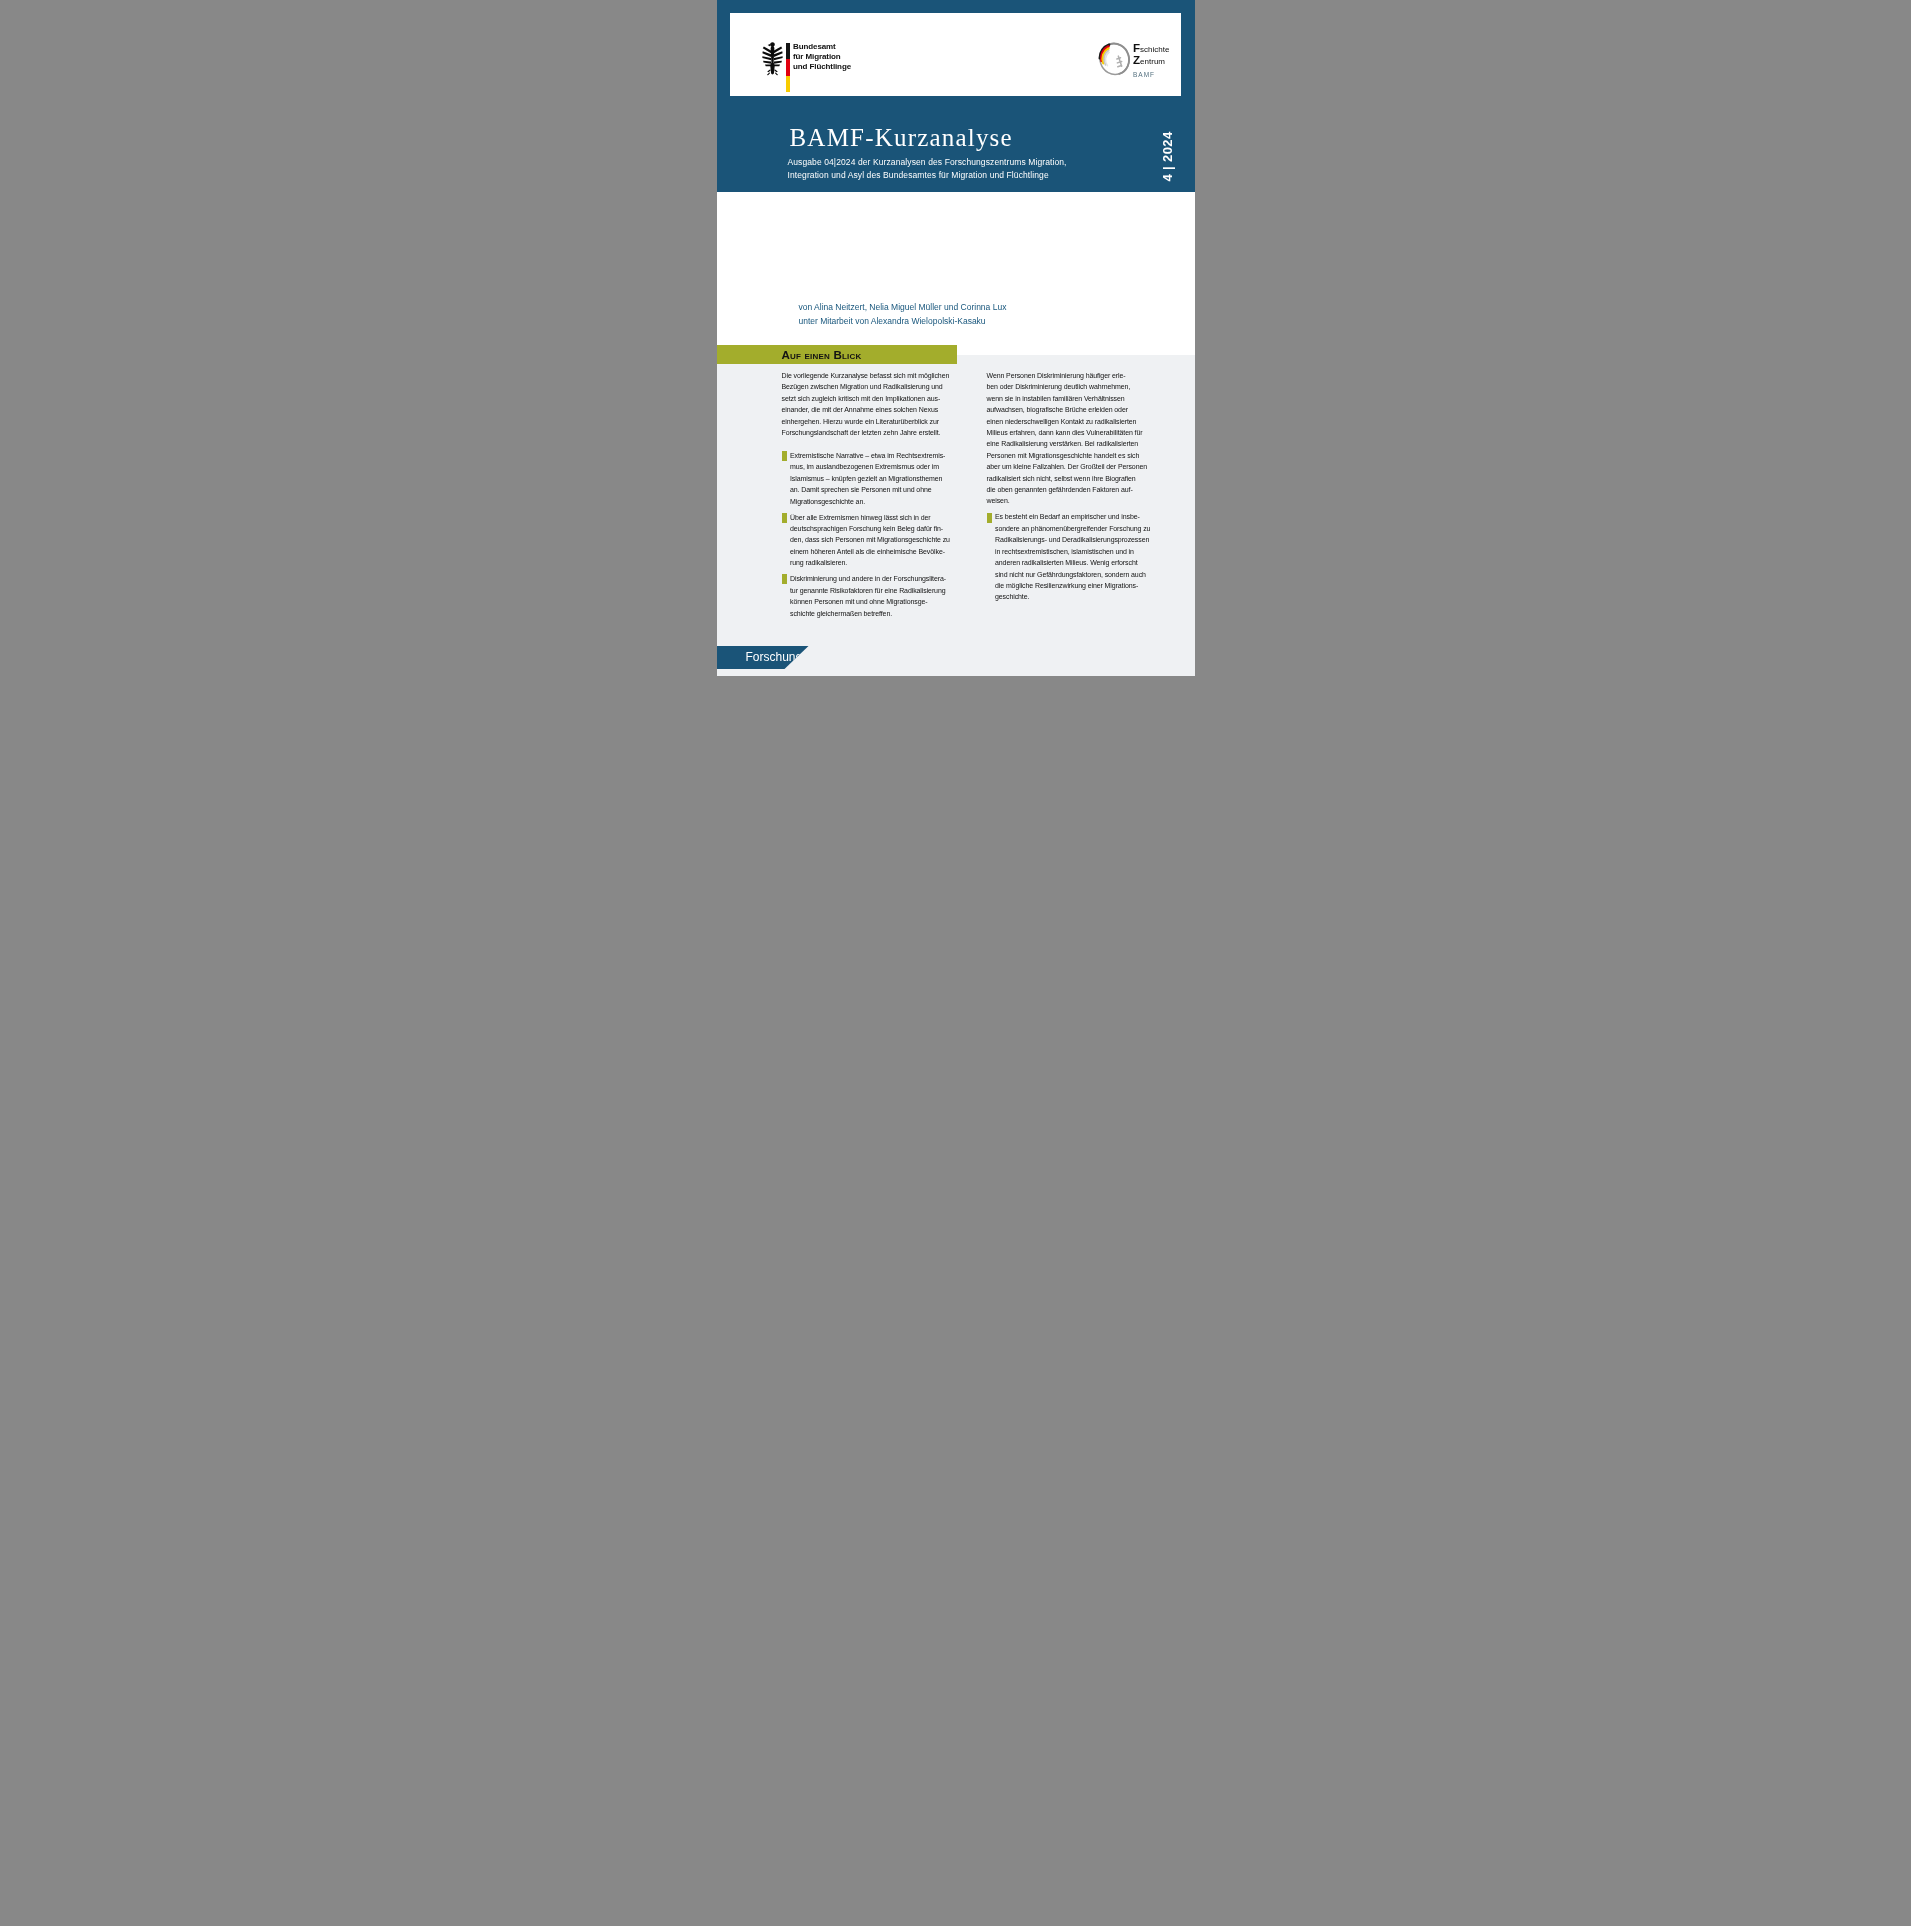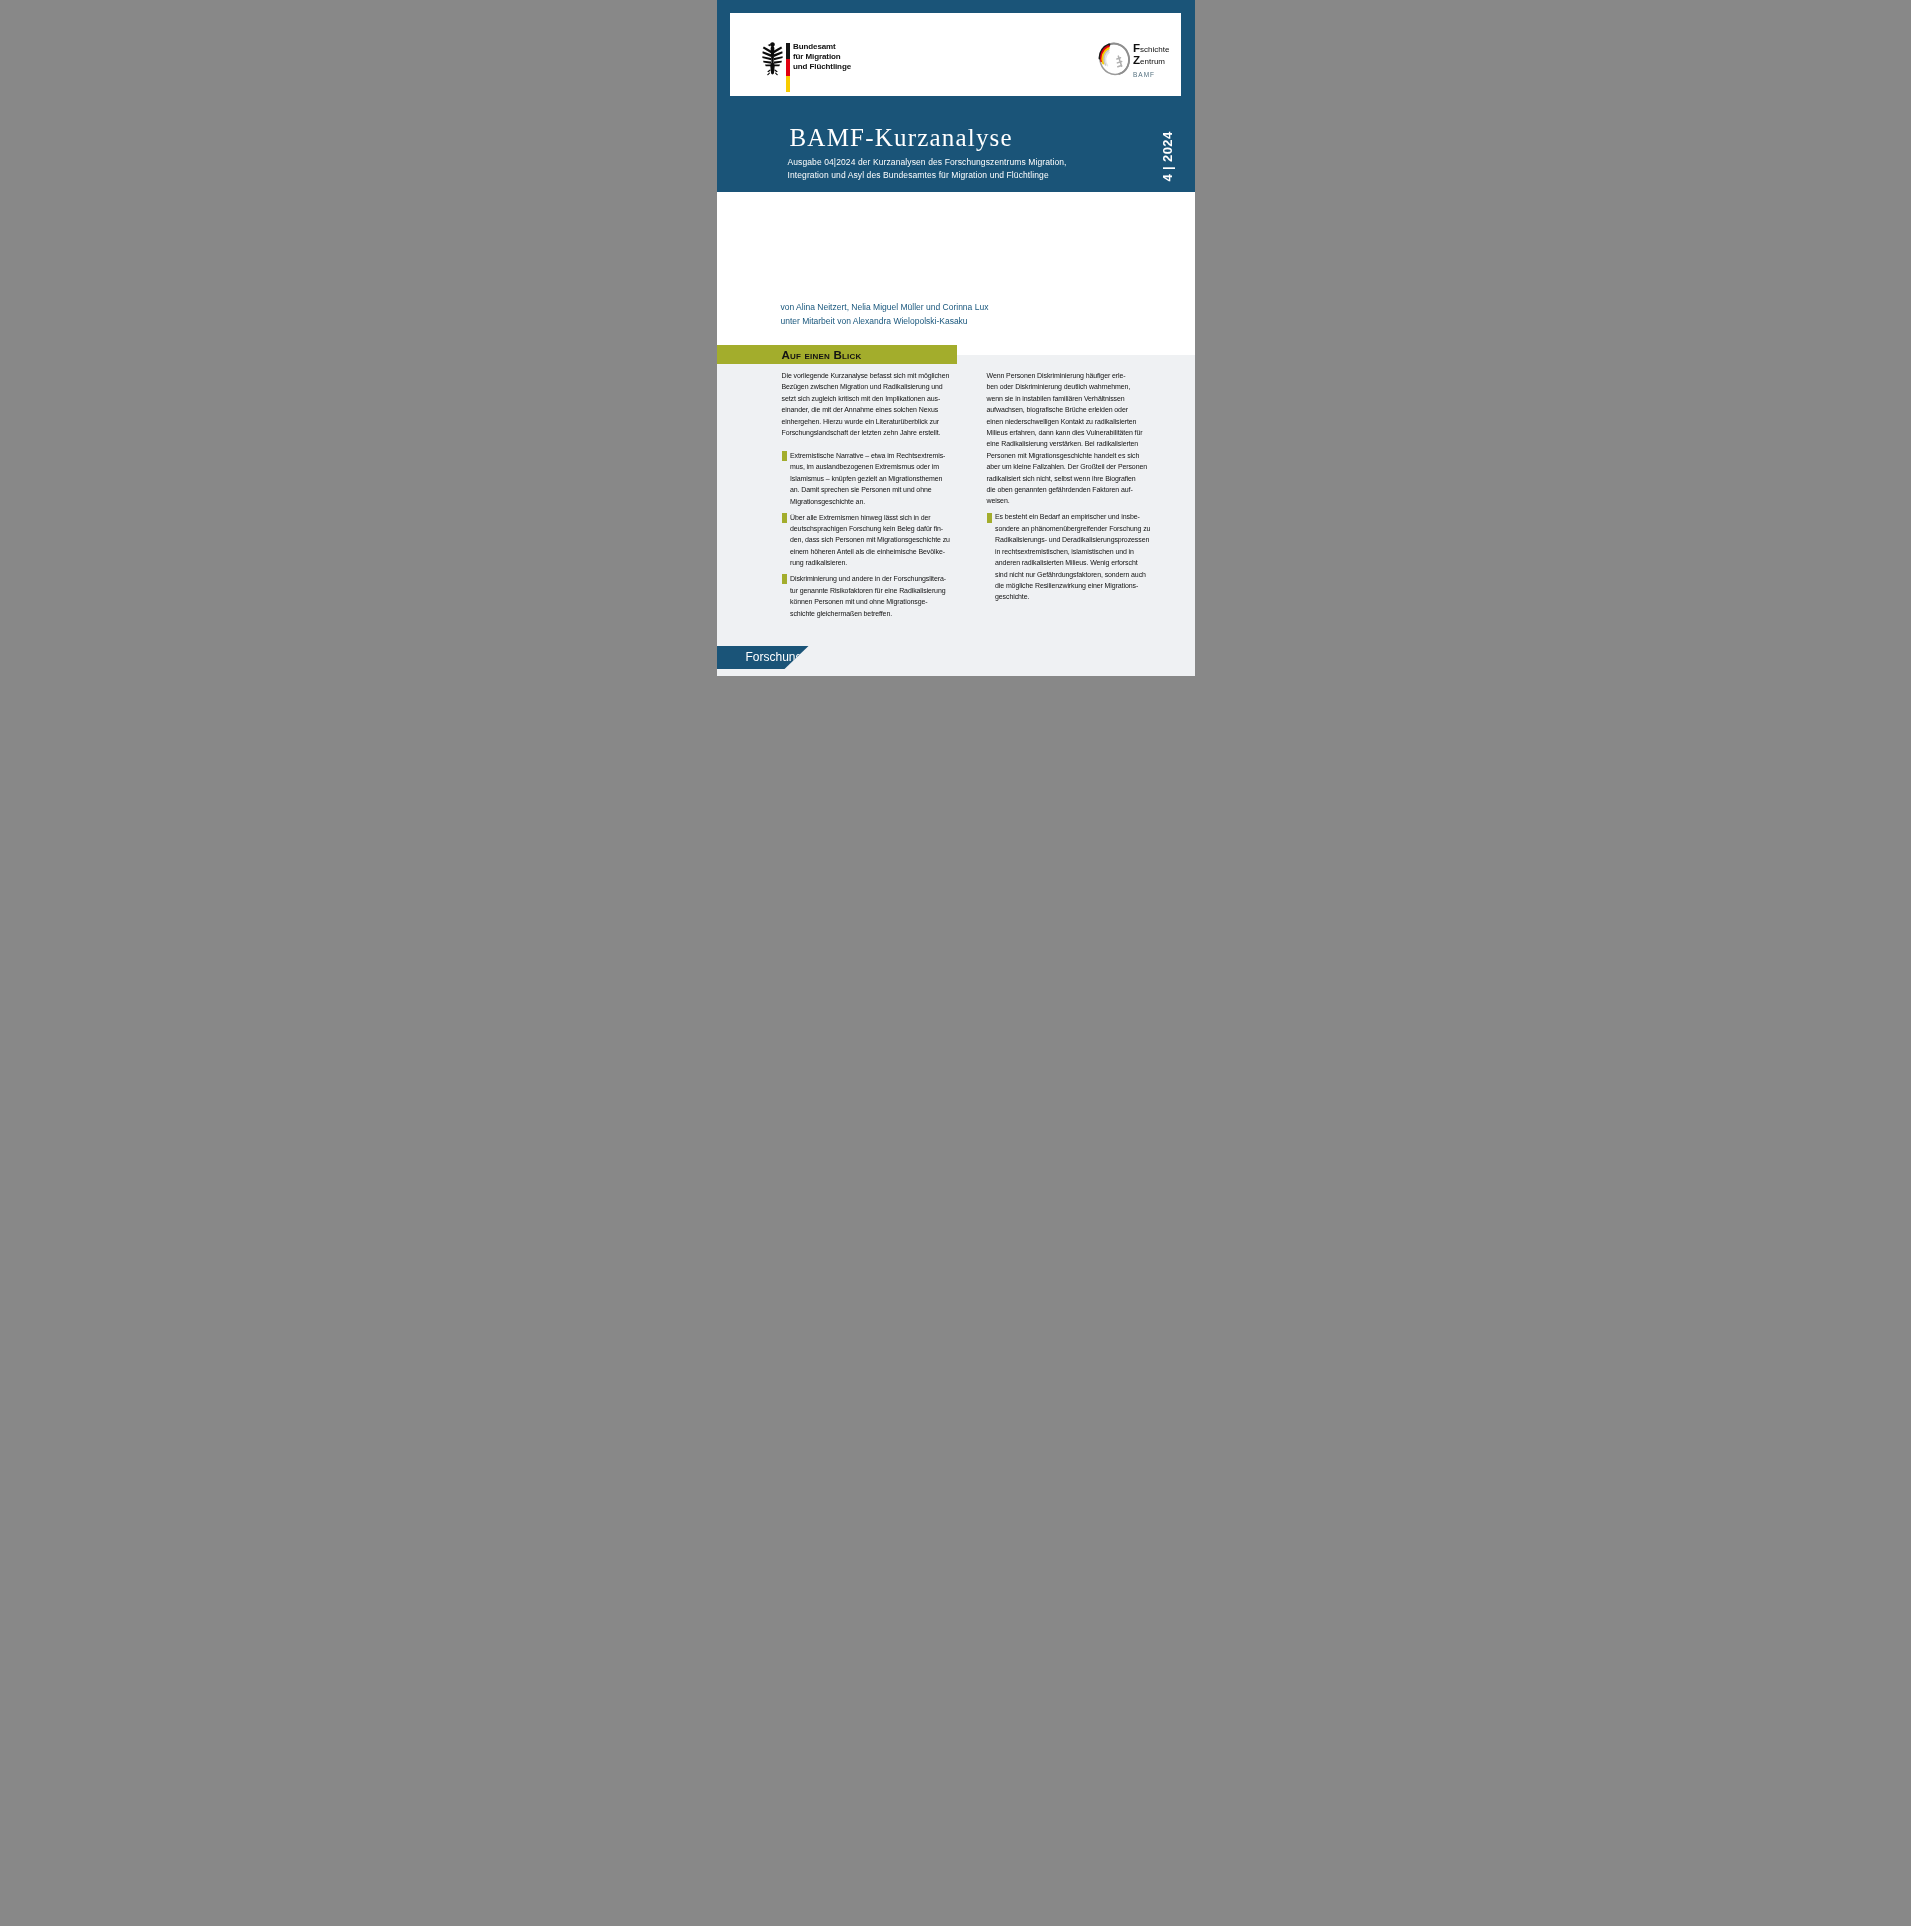--- a/index.html
+++ b/index.html
@@ -54,21 +54,21 @@
     text-align:center;letter-spacing:0.4px;line-height:17px;
   }
   
   .article-title{
     position:absolute;left:65px;top:228px;margin:0;
     font-family:"Liberation Serif", serif;
     font-size:17px;line-height:23px;font-weight:bold;
     color:#15507a;white-space:pre-line;letter-spacing:-0.1px;
   }
   .authors{
-    position:absolute;left:64px;top:300px;margin:0;
+    position:absolute;left:82px;top:300px;margin:0;
     font-size:8.5px;line-height:14px;color:#19577d;white-space:pre-line;
   }
   
   .glance-panel{
     position:absolute;left:0;top:355px;width:478px;height:321px;
     background:#eff1f3;
   }
   .glance-bar{
     position:absolute;left:0;top:345px;width:240px;height:19px;
     background:#a3ad2c;

